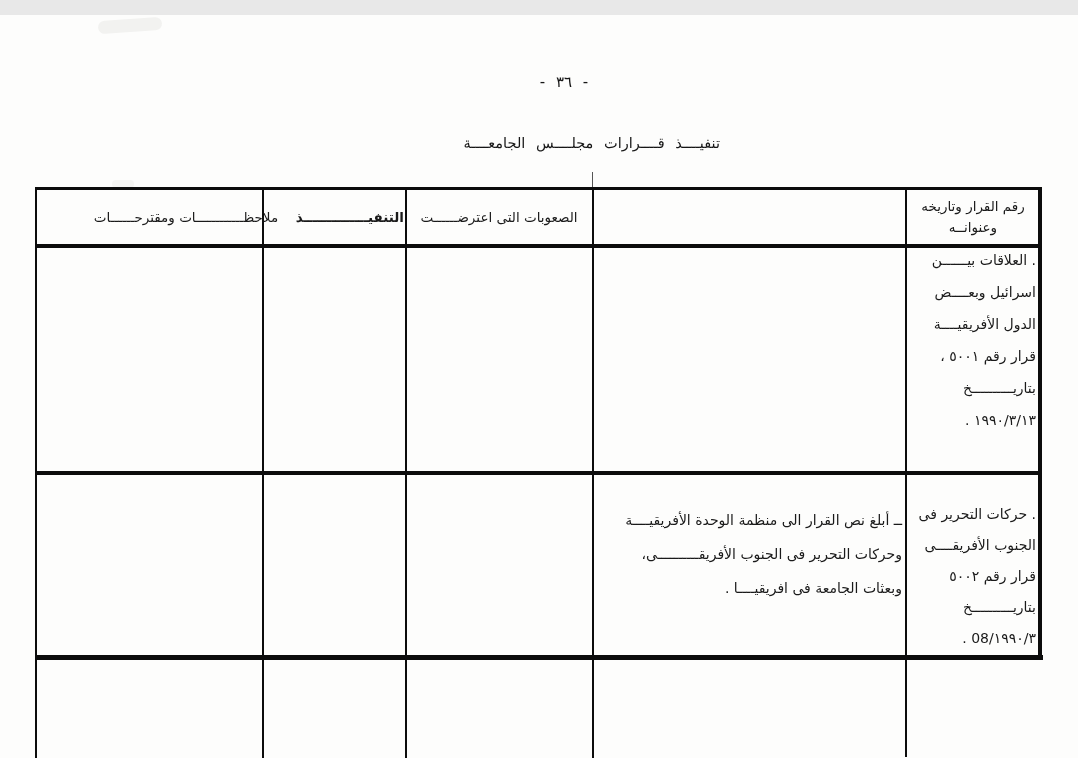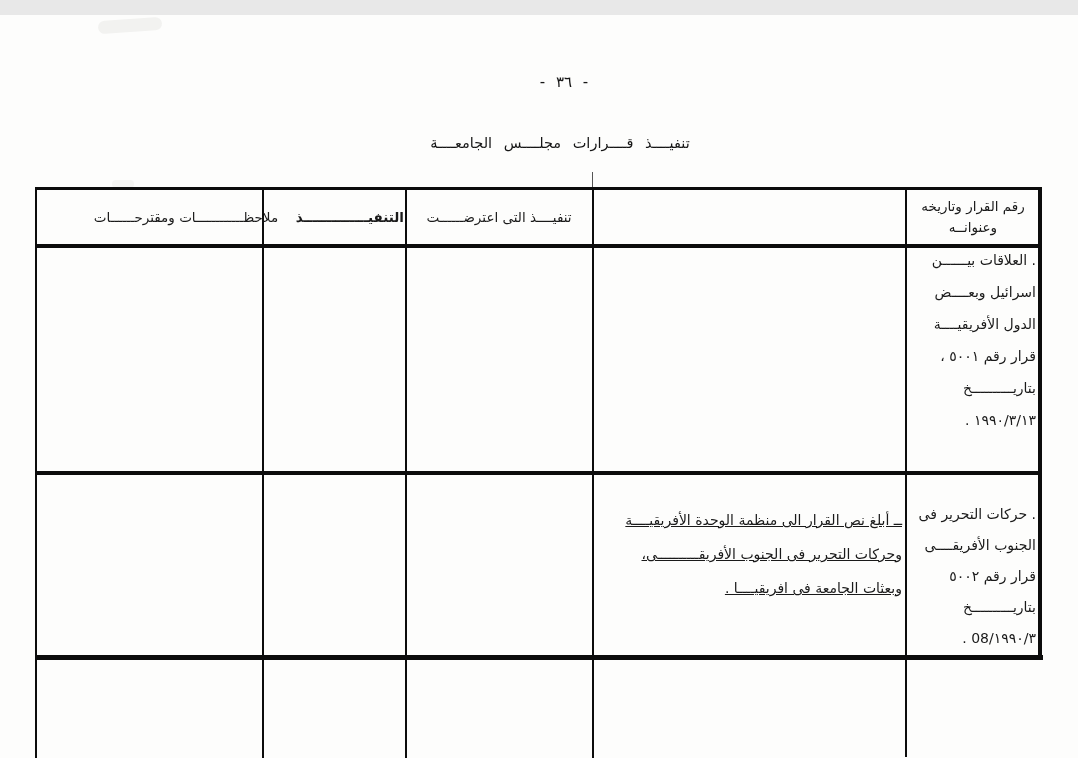--- a/index.html
+++ b/index.html
@@ -16,40 +16,40 @@
   .smudge { position:absolute; border-radius:10px; }
   .s1 { left:98px; top:4px; width:64px; height:13px; background:#f2f2f0; transform:rotate(-4deg); }
   .s2 { left:112px; top:165px; width:22px; height:8px; background:#f5f5f3; }
 
   .page-number {
     position:absolute; left:439px; top:58px; width:250px;
     text-align:center; font-size:15px; word-spacing:6px; letter-spacing:1px;
   }
   .doc-title {
     position:absolute; left:400px; top:120px; width:320px;
-    direction:rtl; text-align:center; font-size:14.5px; word-spacing:7px;
+    direction:rtl; font-size:14.5px; word-spacing:7px;font-family:Liberation Serif, serif;
   }
 
   .cell {
     position:absolute;
     direction:rtl;
     white-space:pre-line;
     font-size:14px;
     color:#1a1a1a;
   }
   .hdr {
     display:flex; align-items:center; justify-content:center;
     text-align:center; font-size:13.5px; line-height:21px;
   }
   .hdr-right { justify-content:flex-start; text-align:right;font-weight:bold; }
   .body-txt { text-align:right; }
   .r1-decision   { left:908px; top:229px; width:124px; line-height:32px; padding-left:4px; }
   .r1-procedures { left:596px; top:252px; width:300px; line-height:33px; padding-left:6px; }
   .r2-decision   { left:908px; top:484px; width:124px; line-height:31px; padding-left:4px; }
-  .r2-procedures { left:596px; top:488px; width:300px; line-height:34px; padding-left:6px;text-decoration:underline; }
+  .r2-procedures { left:596px; top:488px; width:300px; line-height:34px; padding-left:6px; }
 </style>
 </head>
 <body>
 
 <div class="page">
 
   <div class="smudge s1"></div>
   <div class="smudge s2"></div>
 
   <div class="page-number">- ٣٦ -</div>
@@ -62,21 +62,21 @@
   <div class="line" style="left:35px;  top:172px; width:2px; height:586px;"></div>
   <div class="line" style="left:262px; top:172px; width:2px; height:586px;"></div>
   <div class="line" style="left:405px; top:172px; width:2px; height:586px;"></div>
   <div class="line" style="left:592px; top:172px; width:2px; height:586px;"></div>
   <div class="line" style="left:905px; top:172px; width:2px; height:570px;"></div>
   <div class="line" style="left:1038px; top:172px; width:4px; height:473px;"></div>
   <div class="line" style="left:592px; top:157px; width:1px; height:15px; background:#555;"></div>
 
   <div class="cell hdr" style="left:908px; top:176px; width:130px; height:52px;border-radius:17px;">رقم القرار وتاريخه
 وعنوانــه</div>
-  <div class="cell hdr" style="left:407px; top:176px; width:184px; height:52px;">تنفيــــذ التى اعترضــــــت</div>
+  <div class="cell hdr" style="left:407px; top:176px; width:184px; height:52px;">الصعوبات التى اعترضــــــت</div>
   <div class="cell hdr hdr-right" style="left:264px; top:176px; width:140px; height:52px;">التنفيــــــــــــــذ</div>
   <div class="cell hdr" style="left:37px; top:176px; width:224px; height:52px;padding-left:37px;">ملاحظــــــــــــات  ومقترحــــــات</div>
 
   <div class="cell body-txt r1-decision">. العلاقات بيــــــن
 اسرائيل وبعــــض
 الدول الأفريقيــــة
 قرار رقم ٥٠٠١ ،
 بتاريــــــــــخ
 ١٩٩٠/٣/١٣ .</div>
   <div class="cell" style="left:407px; top:233px; width:184px; height:220px;"></div>

